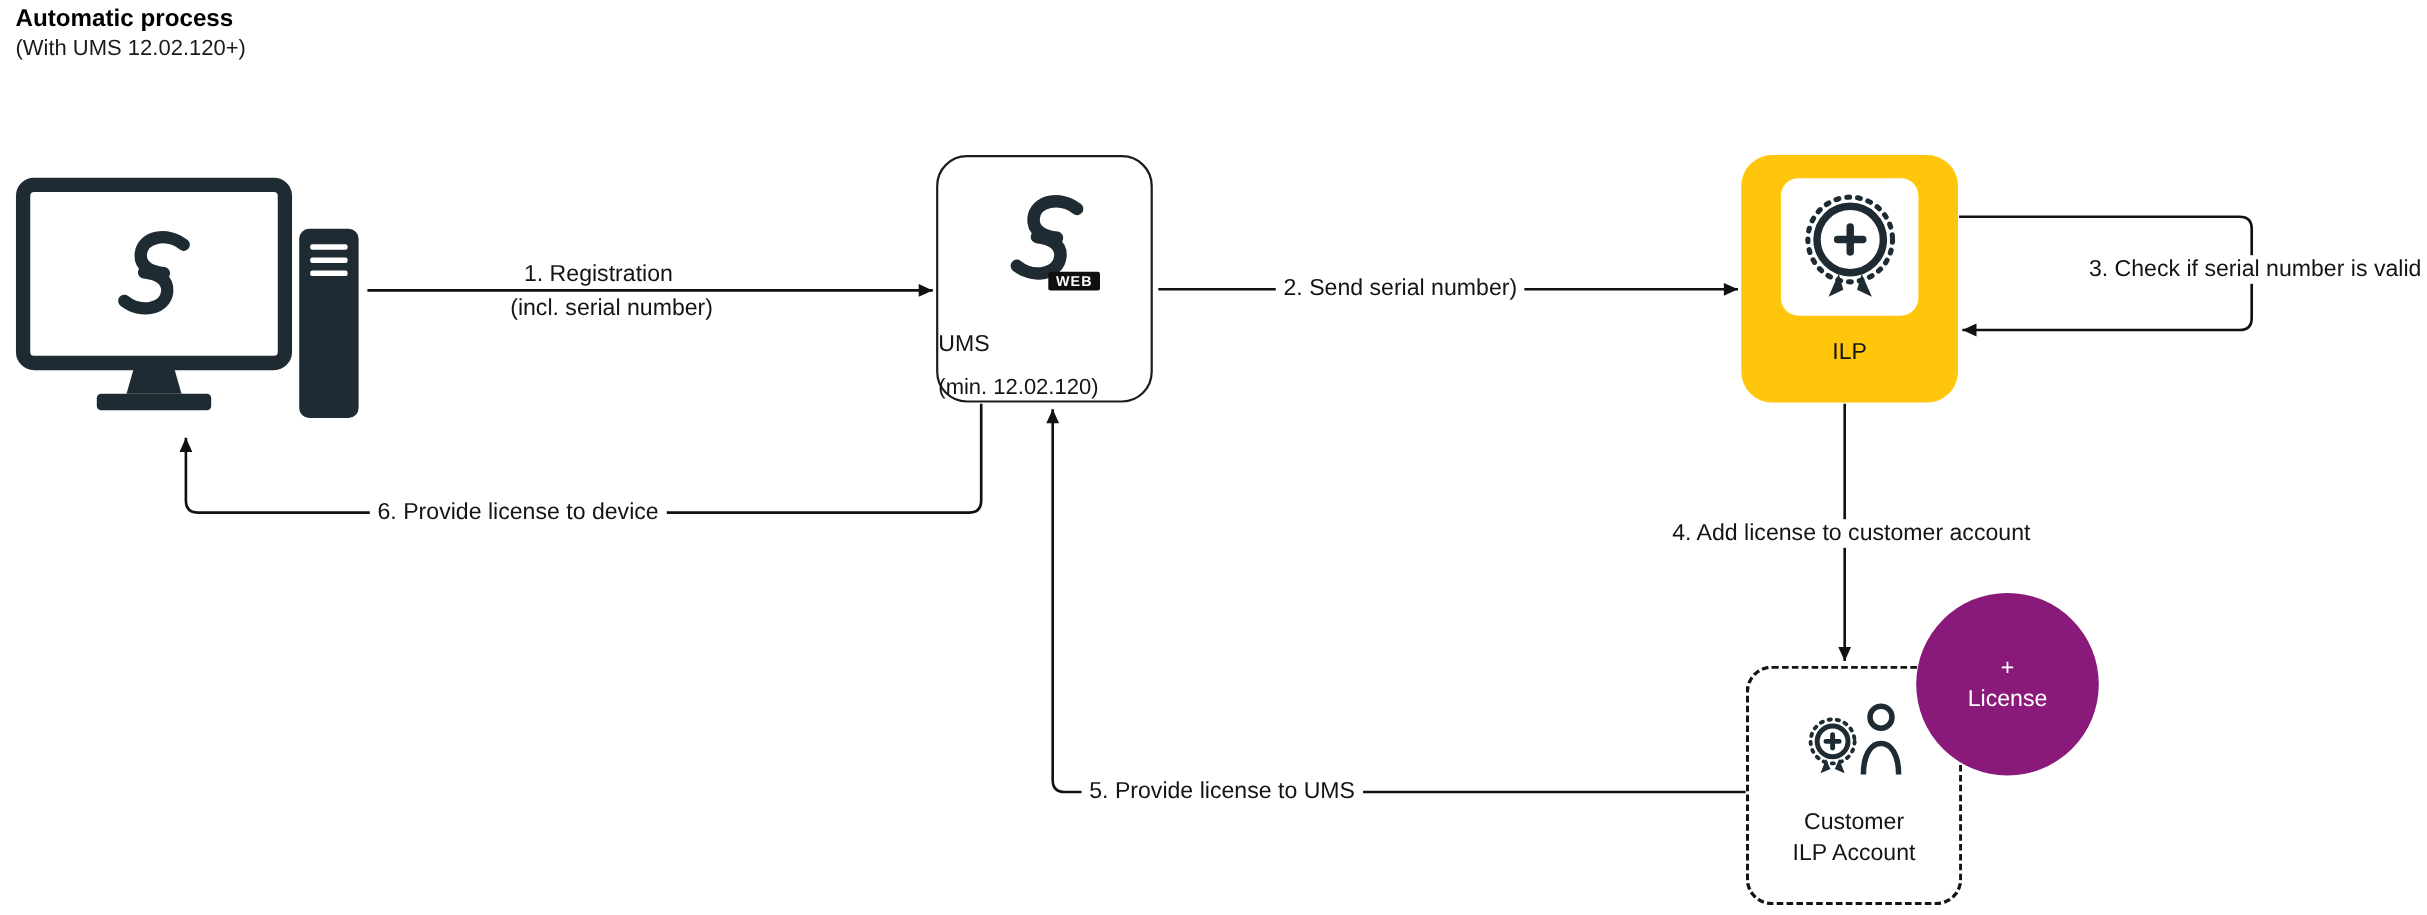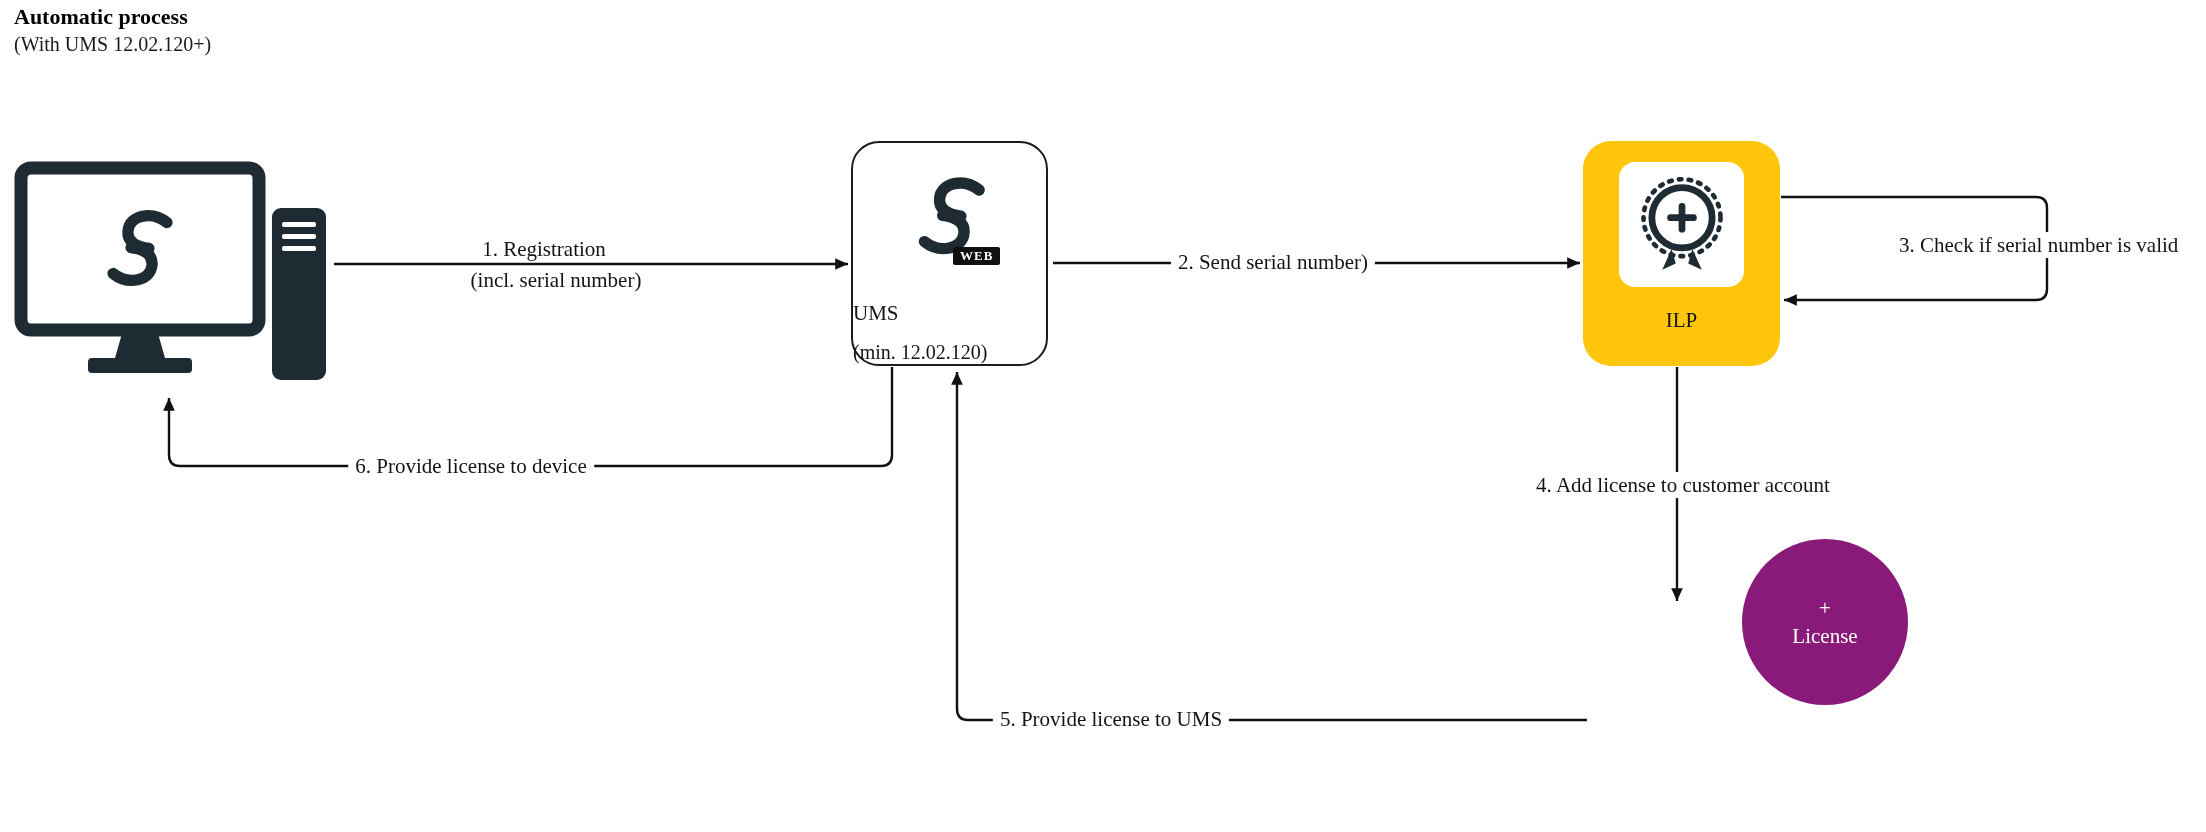--- a/index.html
+++ b/index.html
@@ -1,17 +1,17 @@
 <!DOCTYPE html>
 <html style="--ink: #1e2b33; --line: #111111; --accent-yellow: #ffc60b; --accent-purple: #8a1a7a;"><head>
 <meta charset="utf-8">
 <style>
   html,body{margin:0;padding:0;background:#fff;}
   .canvas{position:relative;width:2206px;height:832px;overflow:hidden;background:#fff;
-          font-family:Liberation Serif, serif;color:#141414;}
+          font-family:Liberation Sans, sans-serif;color:#141414;}
   .wires{position:absolute;left:0;top:0;}
   .wire{fill:none;stroke:#111;stroke-width:2.4px;marker-end:url(#ah);}
   .lbl{position:absolute;font-size:21px;line-height:26px;white-space:nowrap;color:#141414;}
   .bg{background:#fff;padding:0 7px;}
   .ctr{transform:translateX(-50%);}
   .title-head{position:absolute;left:14px;top:4px;font-size:22px;font-weight:bold;color:#000;}
   .title-sub{position:absolute;left:14px;top:33px;font-size:20px;color:#1a1a1a;}
   .device-svg{position:absolute;left:10px;top:158px;}
   .ums-box{position:absolute;left:851px;top:141px;width:197px;height:225px;background:#fff;
            border:2.5px solid #1c1c1c;border-radius:28px;box-sizing:border-box;}
@@ -93,20 +93,33 @@
         <circle cx="50" cy="43" r="37" fill="none" class="ink-stroke" stroke-width="4.5" stroke-dasharray="2.5 7" stroke-linecap="round"></circle>
         <circle cx="50" cy="43" r="29" fill="#fff" class="ink-stroke" stroke-width="6.5"></circle>
         <path d="M50 32 V54 M39 43 H61" class="ink-stroke" stroke-width="6.5" stroke-linecap="round"></path>
         <path d="M40 73 L31 93 L44 87 Z" class="ink-fill"></path>
         <path d="M60 73 L69 93 L56 87 Z" class="ink-fill"></path>
       </svg>
     </div>
     <div class="ilp-label">ILP</div>
   </div>
 
+  <div class="cust-box">
+    <svg class="cust-icon" width="110" height="78" viewBox="0 0 110 78">
+      <circle cx="76" cy="14" r="10" fill="#fff" class="ink-stroke" stroke-width="5"></circle>
+      <path d="M60 66 C60 46 68 38 76 38 c8 0 16 8 16 28" fill="none" class="ink-stroke" stroke-width="5"></path>
+      <circle cx="32" cy="36" r="20" fill="none" class="ink-stroke" stroke-width="3.5" stroke-dasharray="2 5.5" stroke-linecap="round"></circle>
+      <circle cx="32" cy="36" r="14" fill="#fff" class="ink-stroke" stroke-width="4.5"></circle>
+      <path d="M32 30 V42 M26 36 H38" class="ink-stroke" stroke-width="4.5" stroke-linecap="round"></path>
+      <path d="M26 52 L21 65 L30 61 Z" class="ink-fill"></path>
+      <path d="M38 52 L43 65 L34 61 Z" class="ink-fill"></path>
+    </svg>
+    <div class="cust-l1">Customer</div>
+    <div class="cust-l2">ILP Account</div>
+  </div>
 
   <div class="license-circle">
     <div>+</div>
     <div>License</div>
   </div>
 
   <div class="lbl ctr" style="left:544px;top:236px">1. Registration</div>
   <div class="lbl ctr" style="left:556px;top:267px">(incl. serial number)</div>
   <div class="lbl ctr bg" style="left:1273px;top:249px">2. Send serial number)</div>
   <div class="lbl bg" style="left:1892px;top:232px">3. Check if serial number is valid</div>

